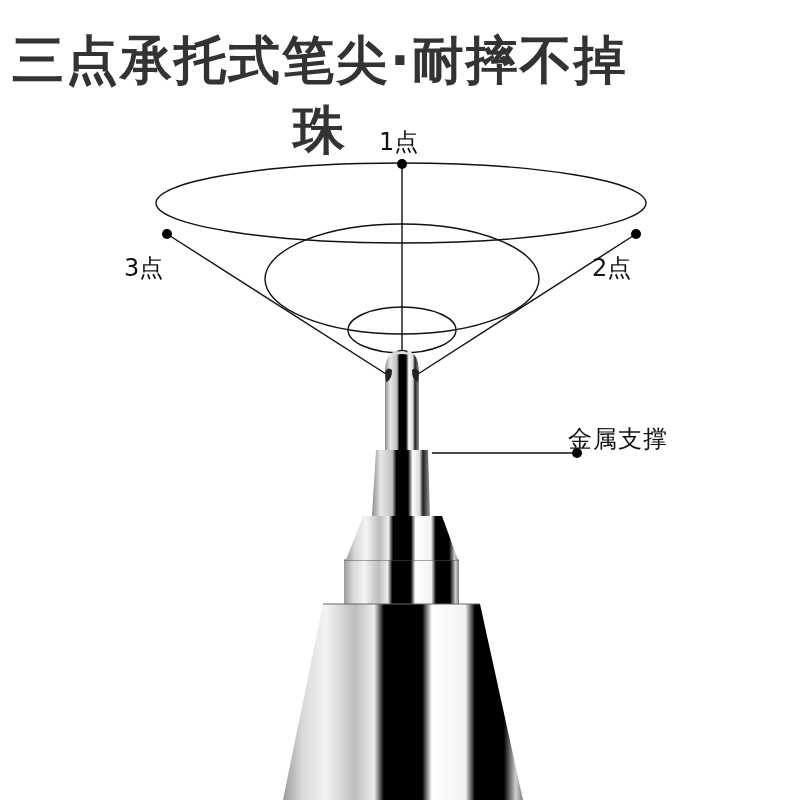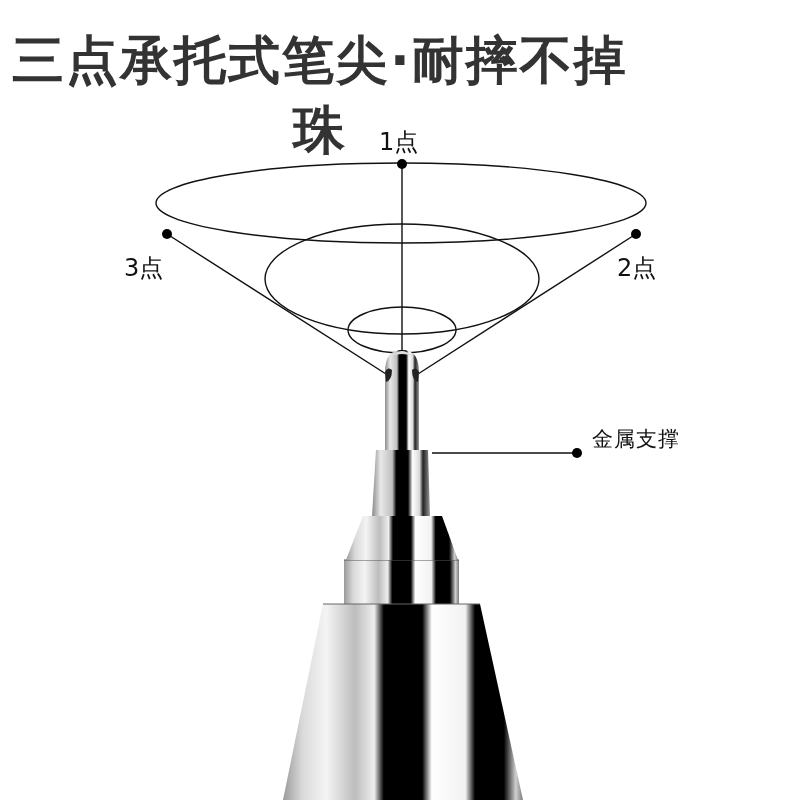--- a/index.html
+++ b/index.html
@@ -3,21 +3,21 @@
 <meta charset="utf-8">
 <style>
   html, body { margin: 0; padding: 0; background: #ffffff; }
   body { width: 800px; height: 800px; position: relative; overflow: hidden; font-family: "DejaVu Sans", sans-serif; }
   .title {
     position: absolute; left: 0; top: 26px; width: 640px; text-align: center;
     font-size: 52px; font-weight: bold; color: #333333; letter-spacing: 2px;
     font-family: "DejaVu Sans", sans-serif;
   }
   .label { position: absolute; font-size: 24px; color: #111111; font-family: "DejaVu Sans", sans-serif; }
-  .callout { position: absolute; left: 592px; top: 422px; font-size: 21px; line-height: 34px; color: #111; font-family: "DejaVu Sans", sans-serif; letter-spacing: 1px; }
+  .callout { position: absolute; left: 568px; top: 422px; font-size: 24px; line-height: 34px; color: #111; font-family: "DejaVu Sans", sans-serif; letter-spacing: 1px; }
   svg.art { position: absolute; left: 0; top: 0; }
 </style>
 </head>
 <body>
 
 <div class="title">三点承托式笔尖·耐摔不掉珠</div>
 
 <svg class="art" width="800" height="800" viewBox="0 0 800 800">
   <defs>
     <linearGradient id="chrome" x1="0" x2="1" y1="0" y2="0">
@@ -74,18 +74,18 @@
 
   <path d="M376 450 L428 450 L430 516 L372 516 Z" fill="url(#chromeSmall)"></path>
 
   <path d="M385 450 L385 372 Q385 350 402 350 Q419 350 419 372 L419 450 Z" fill="url(#chromeSmall)"></path>
   <path d="M385 372 Q388 366 392 370 Q392 380 386 382 Z" fill="#222"></path>
   <path d="M419 372 Q416 366 412 370 Q412 380 418 382 Z" fill="#222"></path>
   <path d="M392 356 Q402 346 412 356 Q402 352 392 356 Z" fill="#ddd"></path>
 </svg>
 
 <div class="label" style="left:379px; top:126px;">1点</div>
-<div class="label" style="left:617px; top:252px;">2点</div>
+<div class="label" style="left:592px; top:252px;">2点</div>
 <div class="label" style="left:124px; top:252px;">3点</div>
 
 <div class="callout">
   <div>金属支撑</div>
 </div>
 
 </body></html>

